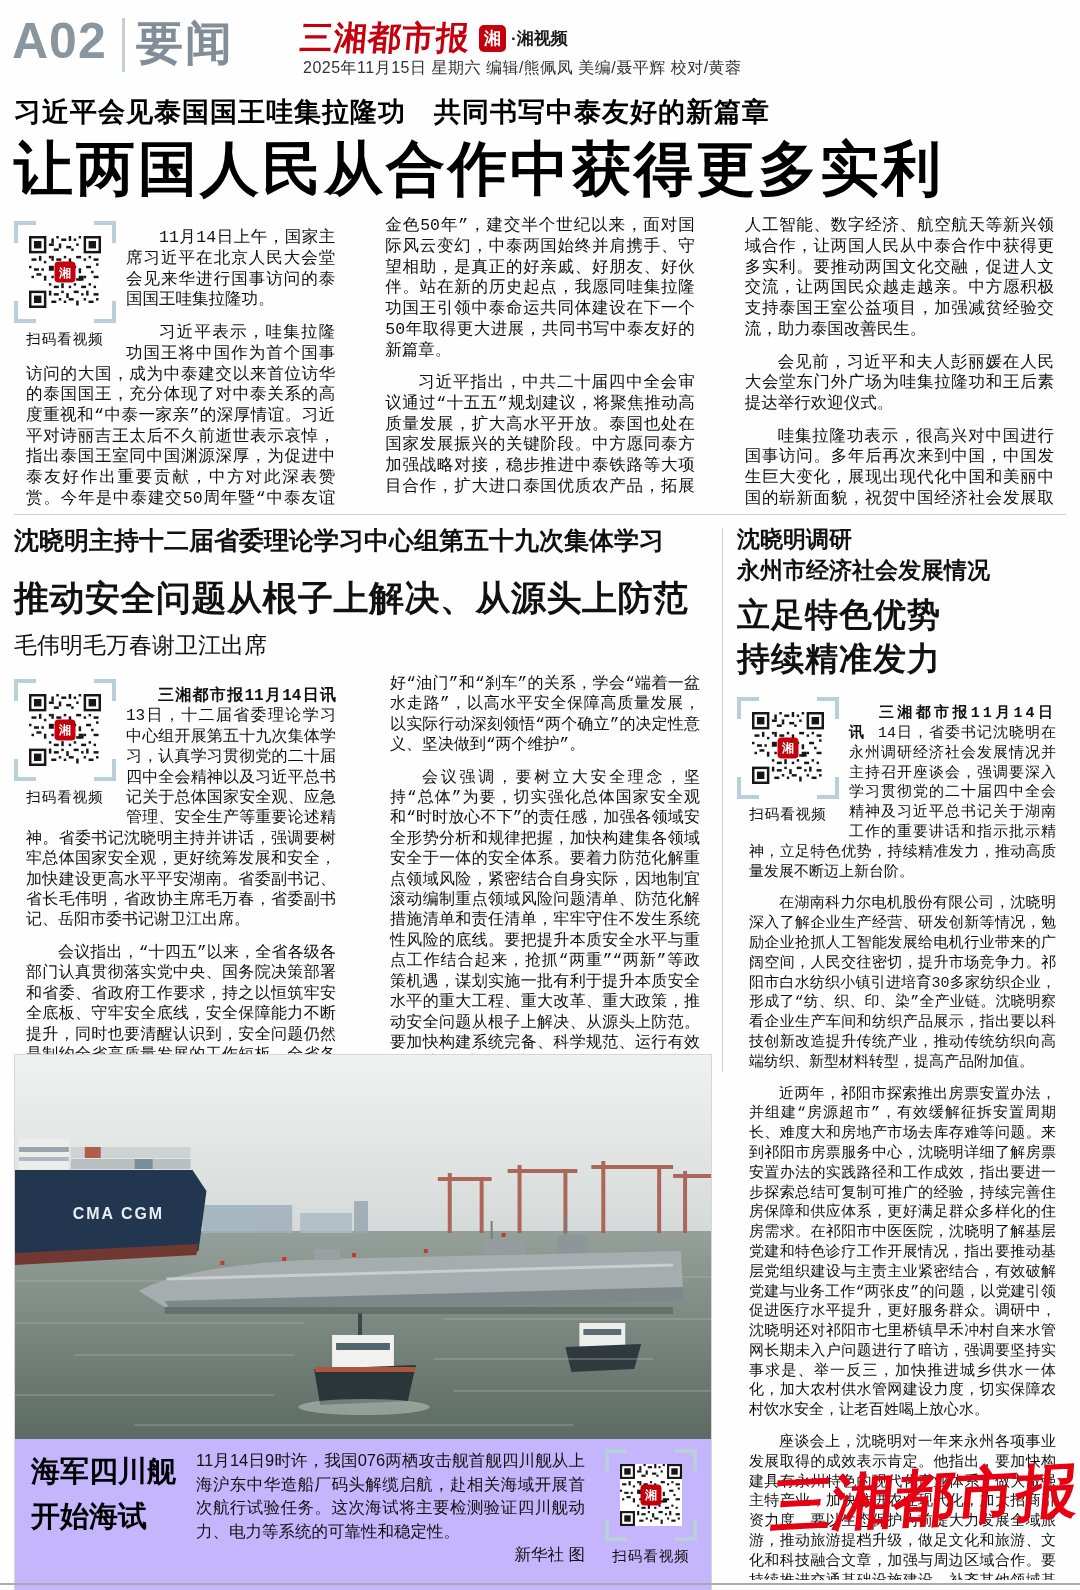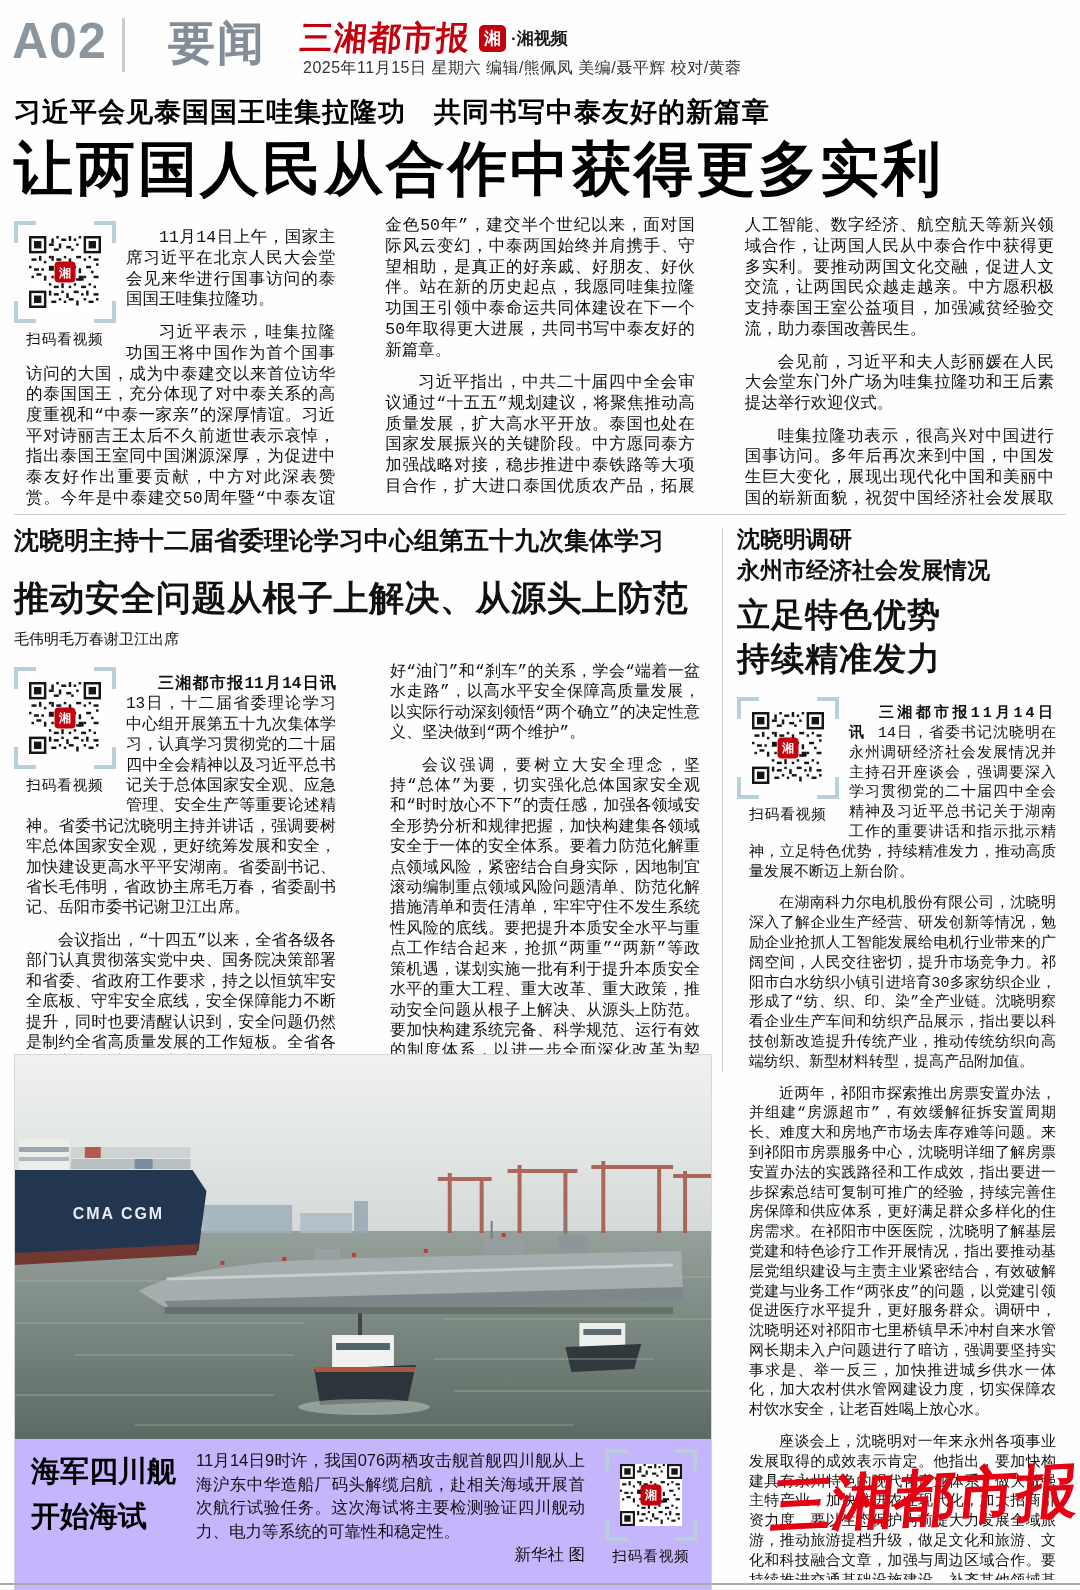--- a/index.html
+++ b/index.html
@@ -7,21 +7,21 @@
   body {
     position: relative;
     background: #fefefe;
     font-family: "Liberation Sans", "DejaVu Sans", sans-serif;
     color: #111;
     overflow: hidden;
   }
   
   .pagenum { position:absolute; left:12px; top:12px; font-size:50px; font-weight:700; color:#8b959d; letter-spacing:1px; }
   .hdr-div { position:absolute; left:122px; top:18px; width:3px; height:54px; background:#c7cdd1; }
-  .secname { position:absolute; left:136px; top:12px; font-size:47px; font-weight:900; color:#828d97; letter-spacing:2px;margin-left:32px; }
+  .secname { position:absolute; left:136px; top:12px; font-size:47px; font-weight:900; color:#828d97; letter-spacing:2px; }
   .masthead { position:absolute; left:300px; top:16px; display:flex; align-items:center; }
   .mast-logo { font-size:33px; font-weight:900; color:#c3000c; transform:skewX(-5deg); letter-spacing:1px; }
   .mast-badge { width:27px; height:27px; background:#c3000c; color:#fff; border-radius:5px; font-size:17px; font-weight:900; display:flex; align-items:center; justify-content:center; margin-left:9px; }
   .mast-suffix { font-size:17px; font-weight:700; color:#1a1a1a; margin-left:5px; }
   .dateline { position:absolute; left:303px; top:58px; font-size:16px; color:#333; letter-spacing:0.5px; }
 
   
   p { margin:12px; text-indent:2em;font-family:Liberation Mono, monospace; }
   .dl { font-weight:700; }
 
@@ -62,21 +62,21 @@
 
   
   .hdiv { position:absolute; left:14px; top:514px; width:1052px; height:1px; background:#ccc; }
   .vdiv { position:absolute; left:722px; top:528px; width:1px; height:544px; background:#ccc; }
   .page-bottom-rule { position:absolute; left:0; top:1583px; width:1080px; height:2px; background:#aaa; }
 
   
   #sec2 { position:absolute; left:14px; top:524px; width:698px; }
   .s2-kicker { font-size:25px; font-weight:700; white-space:nowrap; }
   .s2-head { font-size:35px; font-weight:900; margin-top:18px; white-space:nowrap; letter-spacing:0.5px; }
-  .s2-deck { font-size:15px; font-weight:500; margin-top:8px; color:#111; }
+  .s2-deck { font-size:23px; font-weight:500; margin-top:8px; color:#111; }
   .s2-body { margin-top:13px; height:412px; column-count:2; column-gap:30px;
     font-size:16px; line-height:20.4px; text-align:justify; overflow:hidden; }
 
   
   #right-art { position:absolute; left:737px; top:524px; width:331px; }
   .r-kicker { font-size:23px; font-weight:700; line-height:1.35; }
   .r-head { font-size:33px; font-weight:900; line-height:1.32; margin-top:7px; letter-spacing:1px; }
   .r-body { margin-top:12px; font-size:15px; line-height:19.8px; text-align:justify; height:888px; overflow:hidden; }
   .r-body .dl { letter-spacing:3px; }
 

